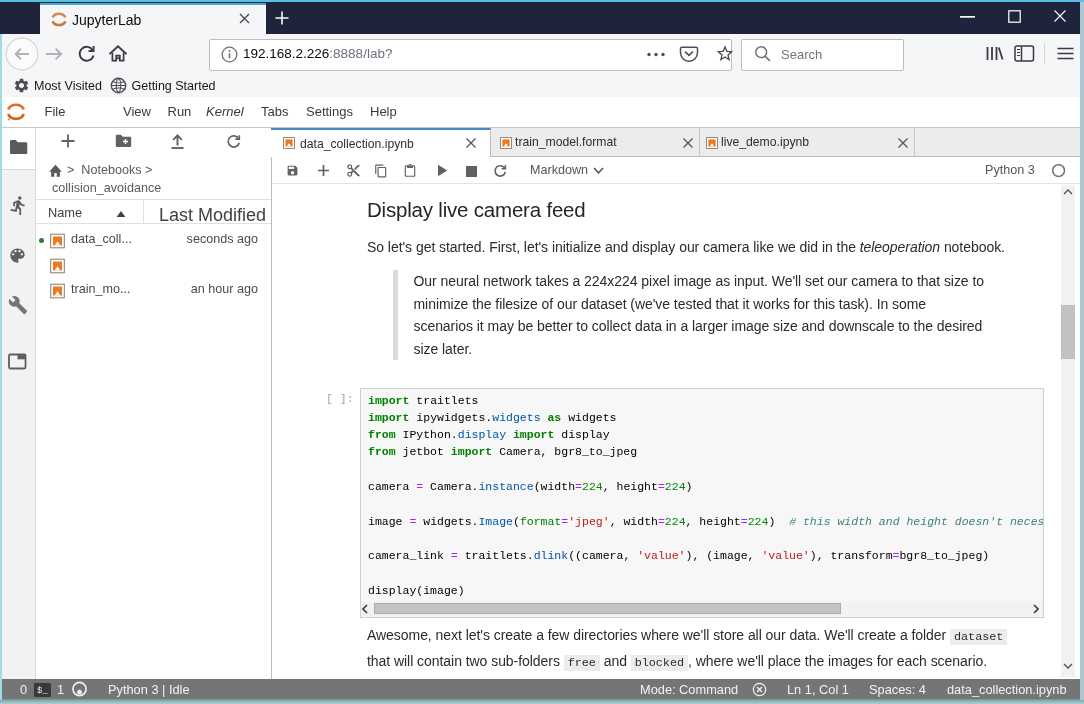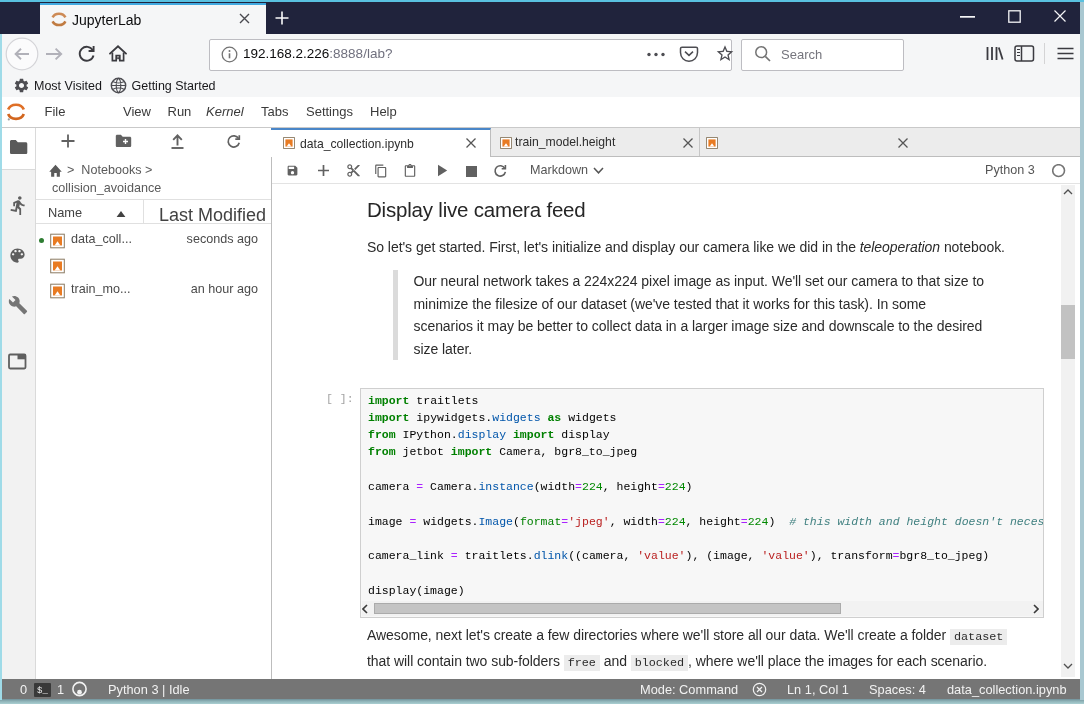--- a/index.html
+++ b/index.html
@@ -126,21 +126,24 @@
           <span class="fbtime">an hour ago</span>
       </div>
     </div>
     <div id="fbdivider" class="abs"></div>
 
     <div id="docktabs" class="abs">
       <div id="dtab1" class="dtab">
           <span class="lbl" style="left:29px;">data_collection.ipynb</span>
         </div>
       <div id="dtab2" class="dtab">
-          <span class="lbl" style="left:24px;">train_model.height</span>
+          <span class="lbl" style="left:24px;">train_model.format</span>
+        </div>
+      <div id="dtab3" class="dtab">
+          <span class="lbl" style="left:21px;">live_demo.ipynb</span>
         </div>
     </div>
 
     <div id="nbtoolbar" class="abs">
       <span class="abs" style="left:258px;top:6px;font-size:12.6px;color:#555;">Markdown</span>
       <span class="abs" style="left:713px;top:6px;font-size:12.6px;color:#555;">Python 3</span>
     </div>
 
     <div id="nbcontent" class="abs">
       <div id="h2" class="abs">Display live camera feed</div>

